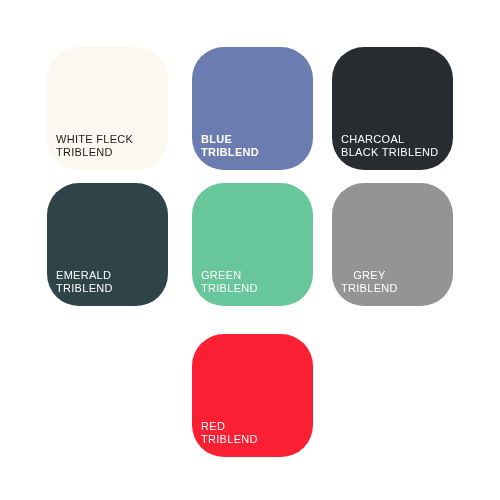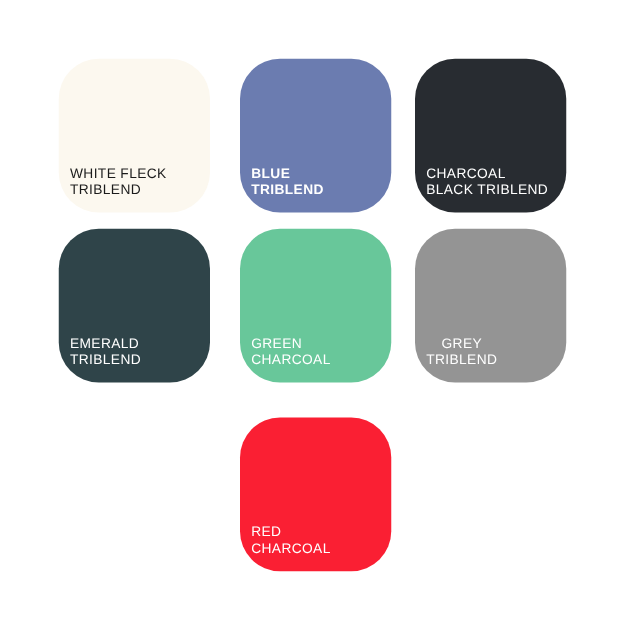--- a/index.html
+++ b/index.html
@@ -70,26 +70,26 @@
 BLACK TRIBLEND</span>
   </div>
 
   <div class="swatch col-1 row-2 light-text" style="background-color: rgb(47, 68, 73);">
     <span class="label" style="color: rgb(255, 255, 255);">EMERALD
 TRIBLEND</span>
   </div>
 
   <div class="swatch col-2 row-2 light-text" style="background-color: rgb(104, 199, 154);">
     <span class="label" style="color: rgb(255, 255, 255);">GREEN
-CHARCOAL</span>
+TRIBLEND</span>
   </div>
 
   <div class="swatch col-3 row-2 light-text" style="background-color: rgb(148, 148, 148);">
     <span class="label" style="color: rgb(255, 255, 255); text-align: center;">GREY
 TRIBLEND</span>
   </div>
 
   <div class="swatch col-2 row-3 light-text" style="background-color: rgb(250, 31, 51);">
     <span class="label" style="color: rgb(255, 255, 255);">RED
-CHARCOAL</span>
+TRIBLEND</span>
   </div>
 
 </div>
 
 </body></html>

